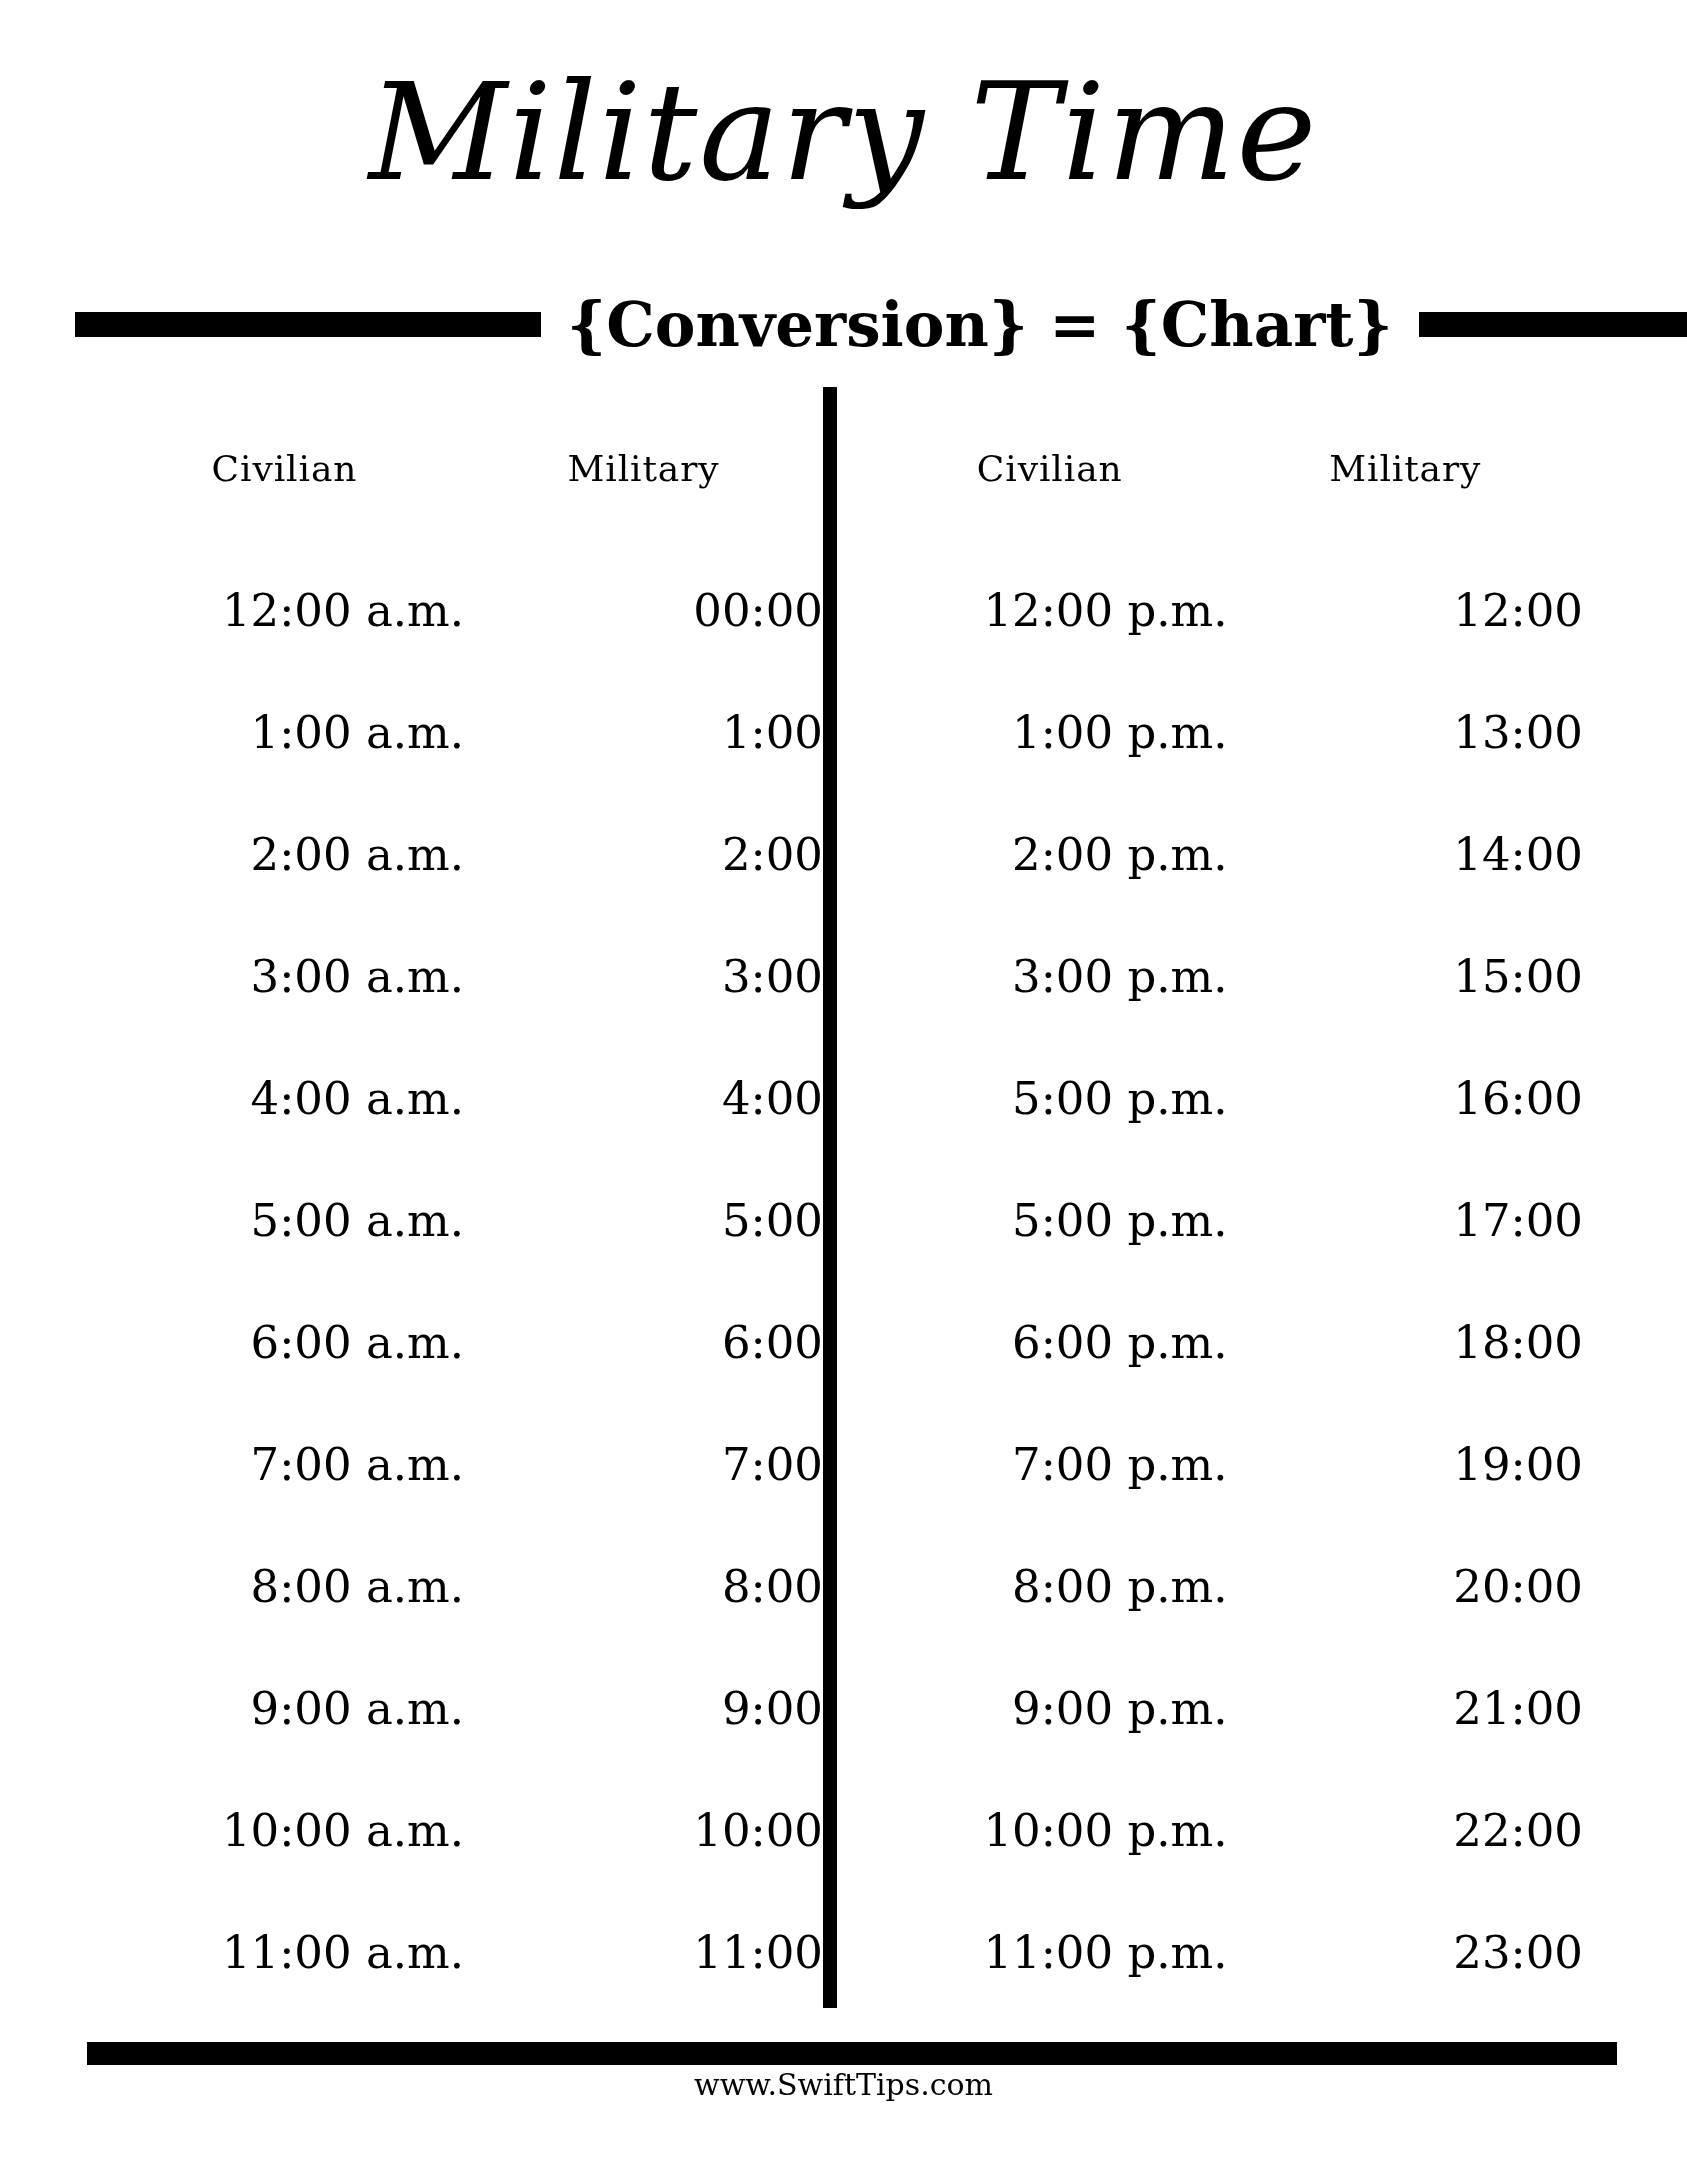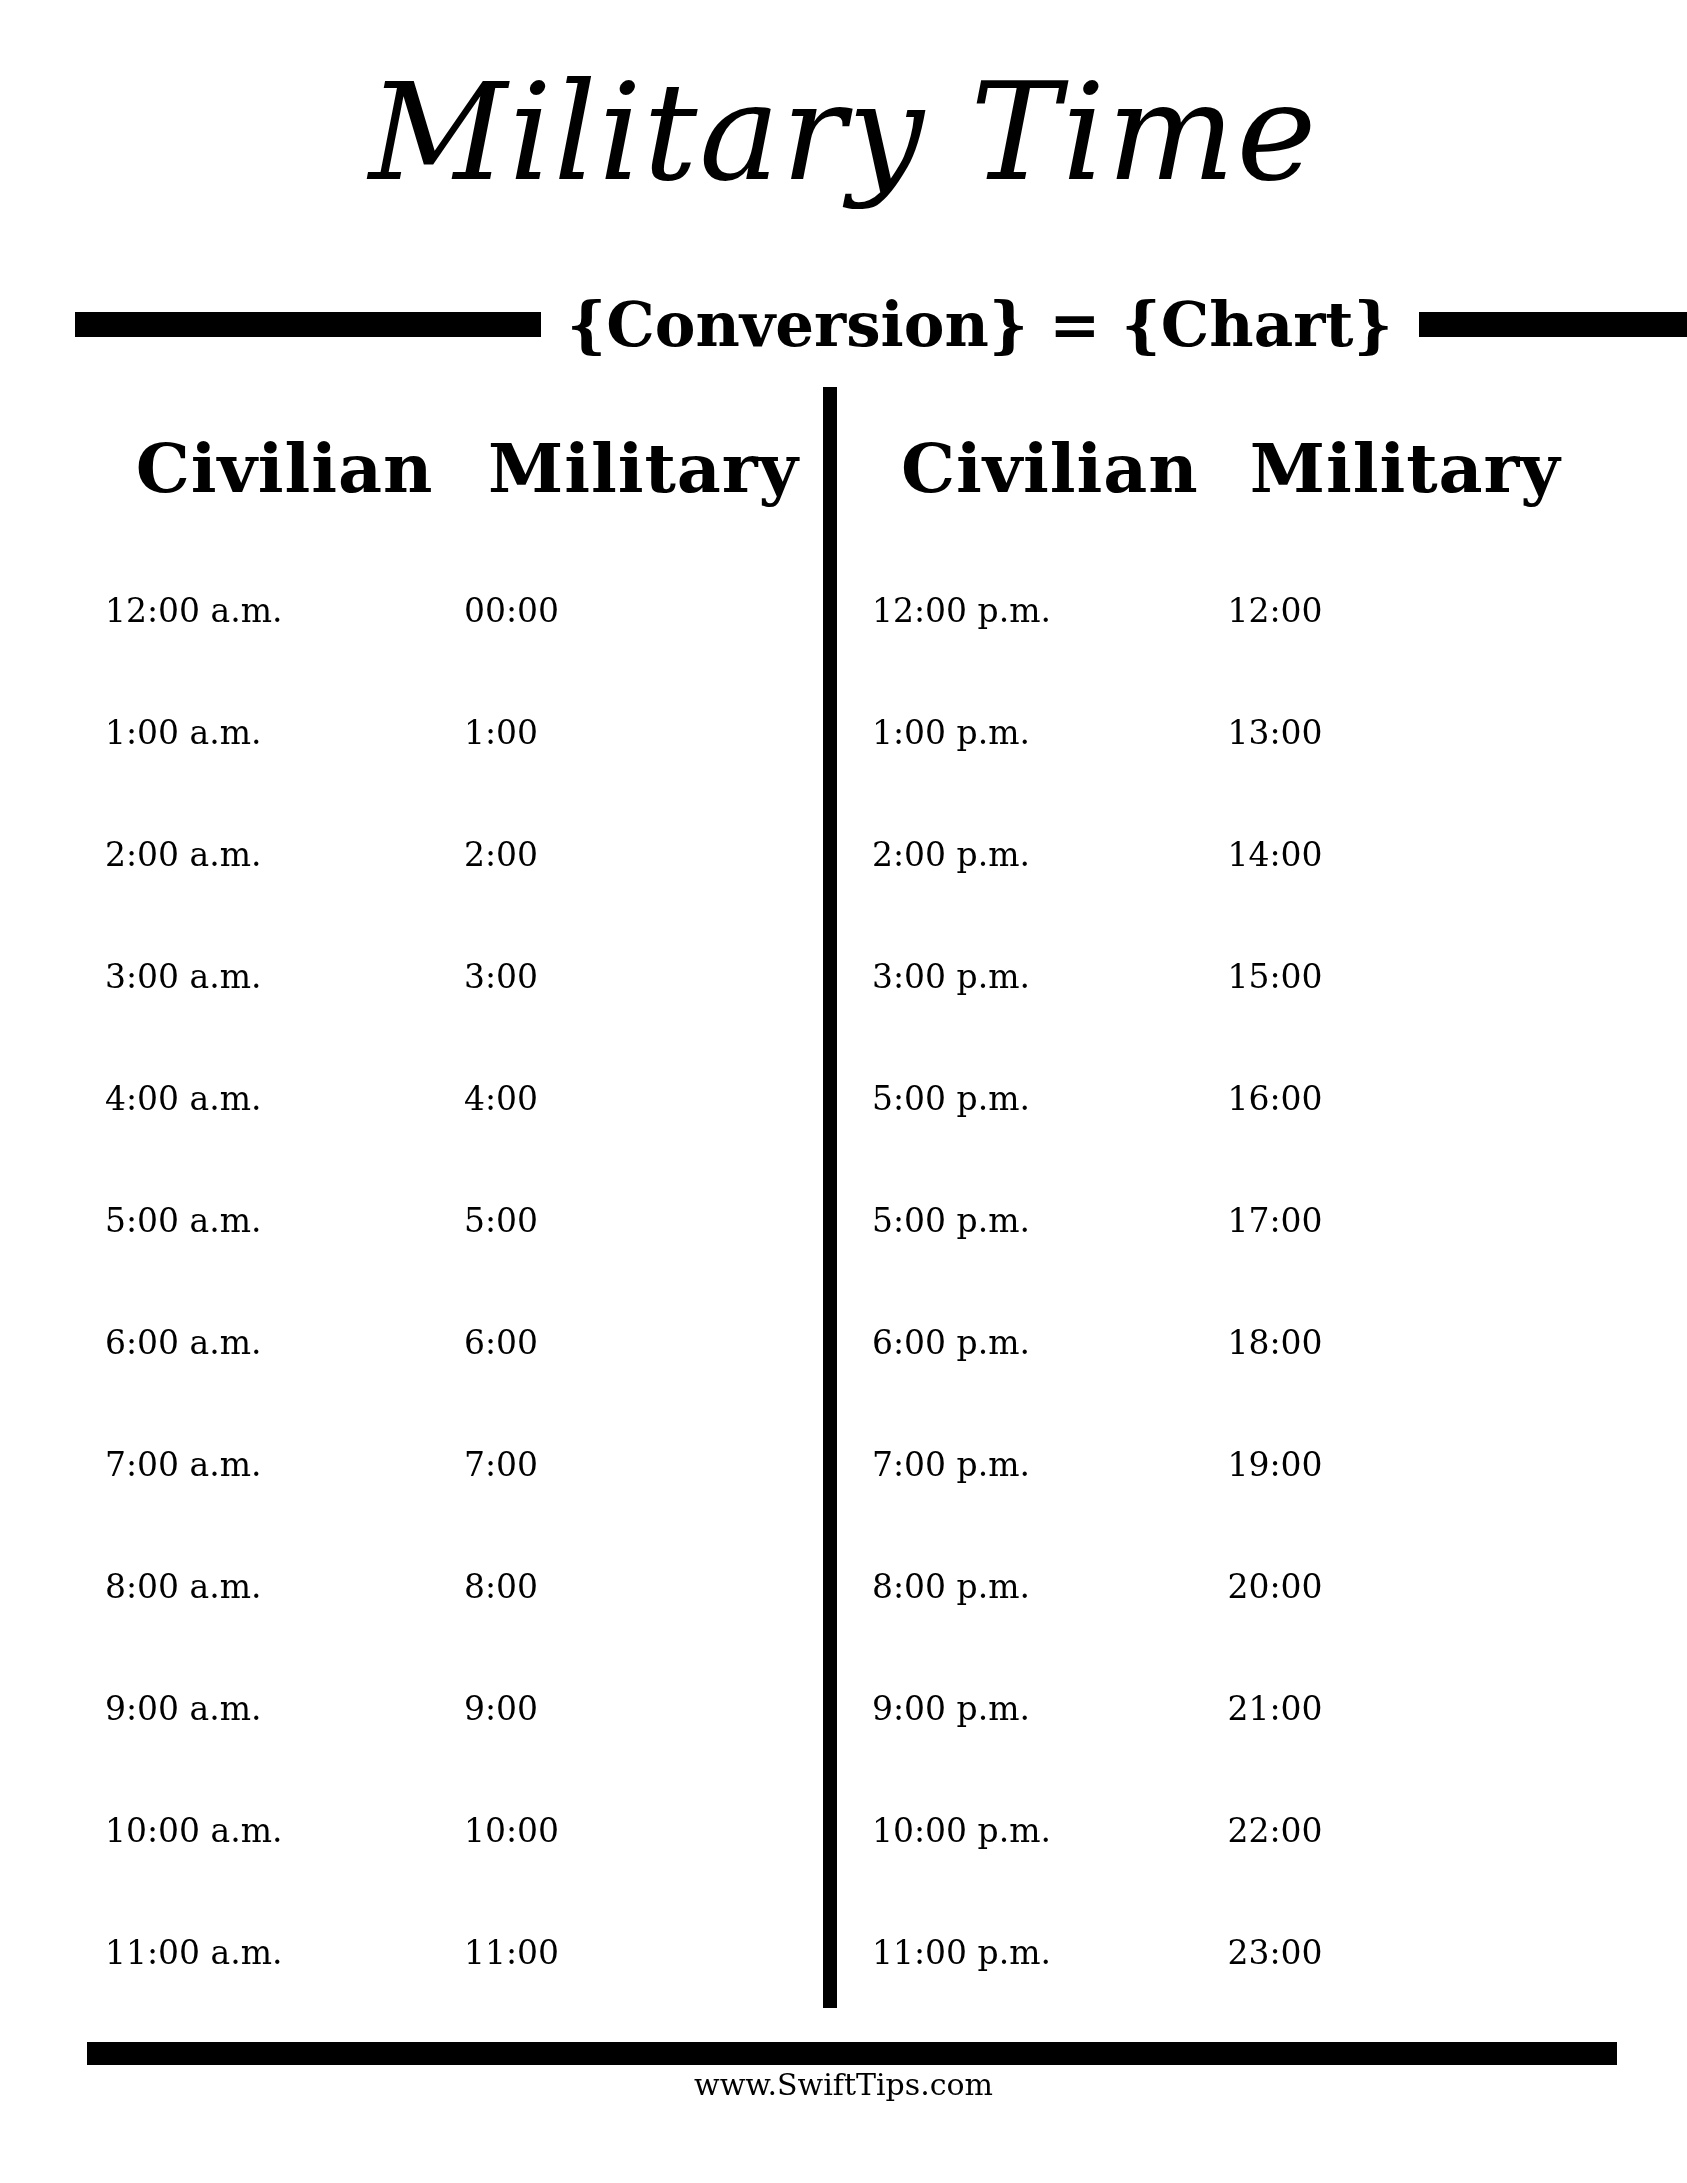--- a/index.html
+++ b/index.html
@@ -70,33 +70,33 @@
   .panel-right { left: 837px; width: 851px; padding-left: 35px; padding-right: 105px; }
 
   .thead {
     display: grid;
     grid-template-columns: 1fr 1fr;
     height: 162px;
     align-items: center;
   }
   .th {
     text-align: center;
-    font-size: 68px;
-    font-weight: bold;
+    font-size: 36px;
+    font-weight: normal;
     letter-spacing: 0.9px;
   }
   .tbody {
     display: grid;
     grid-template-columns: 1fr 1fr;
     grid-auto-rows: 122px;
     align-items: center;
   }
   .cell {
-    text-align: left;
-    font-size: 33px;
+    text-align: right;
+    font-size: 45px;
     white-space: nowrap;
   }
 
   
   .footer-rule {
     position: absolute;
     top: 2042px;
     left: 87px;
     width: 1530px;
     height: 23px;

